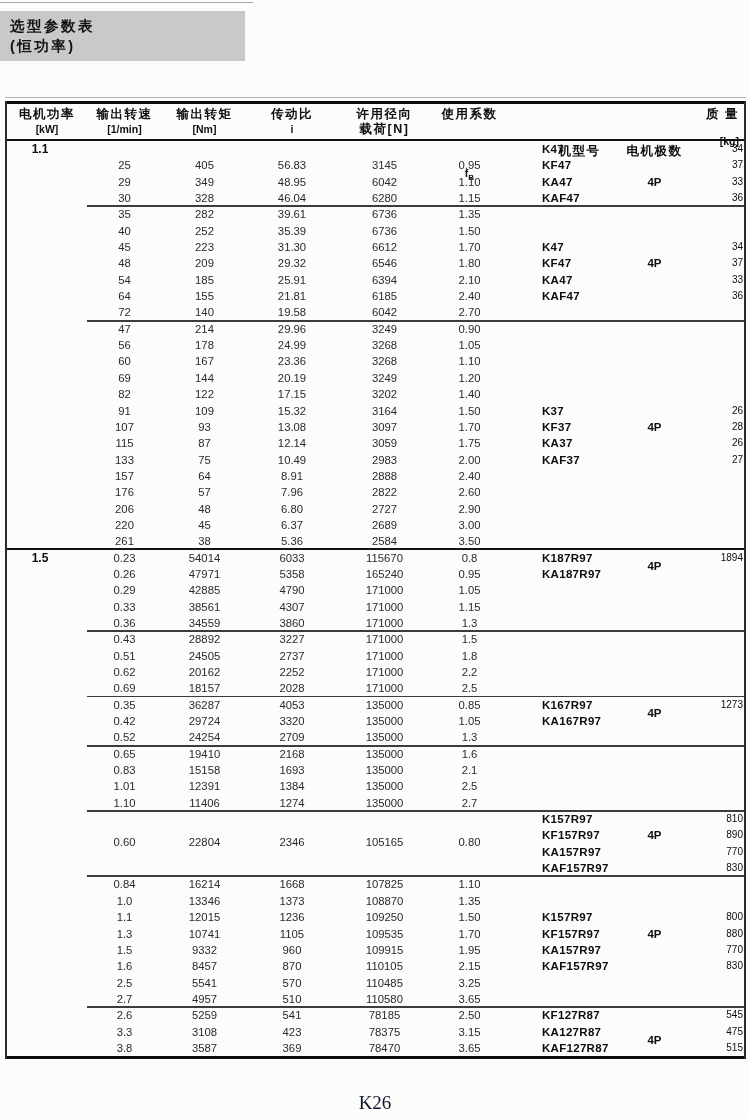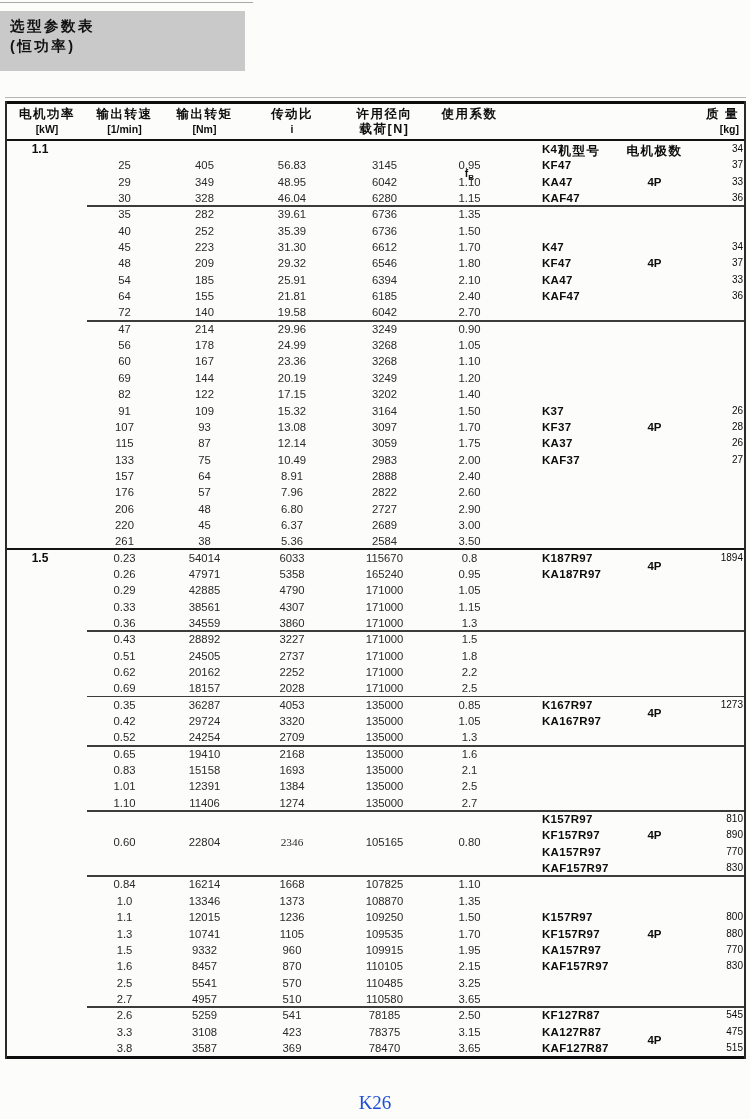--- a/index.html
+++ b/index.html
@@ -7,21 +7,21 @@
     width:750px;height:1119px;position:relative;
     background:#fcfcfb;
     font-family:"Liberation Sans", sans-serif;
     color:#1f1f1f;
     overflow:hidden;
   }
   
   .top-remnant{position:absolute;top:2px;left:0;width:253px;height:1px;background:#a8a8a8;}
   
   .title-box{
-    position:absolute;top:11px;left:0;width:245px;height:60px;
+    position:absolute;top:11px;left:0;width:245px;height:50px;
     padding:5px 12px 0 10px;box-sizing:border-box;
   }
   .title-line{font-size:14.5px;font-weight:bold;letter-spacing:2.5px;line-height:20px;color:#111;}
   
   .table-wrap{position:absolute;top:97px;left:5px;width:741px;}
   .pre-rule{height:1px;background:#b5b5b5;margin-bottom:3px;}
   .tbl-box{border-left:2px solid #2a2a2a;border-right:2px solid #2a2a2a;}
   .thead{
     border-top:3px solid #0d0d0d;border-bottom:2px solid #111;
     height:35px;display:flex;align-items:stretch;
@@ -43,29 +43,29 @@
   .c1{width:80px;}
   .cell.c1{text-align:center;padding-right:14px;font-weight:bold;font-size:12px;color:#0e0e0e;}
   .c2{width:75px;text-align:center;}
   .c3{width:85px;text-align:center;}
   .c4{width:90px;text-align:center;}
   .c5{width:95px;text-align:center;}
   .c6{width:75px;text-align:center;gap:44px;}
   .c7{width:110px;text-align:left;padding-left:35px;}
   .cell.c7{font-weight:bold;font-size:11.5px;color:#0c0c0c;letter-spacing:0.3px;}
   .c8{width:75px;text-align:center;}
-  .c9{width:56px;text-align:right;padding-right:5px;}
+  .c9{width:56px;text-align:right;padding-right:5px;gap:12px;}
   .cell.c9{font-weight:normal;font-size:10px;color:#0c0c0c;}
   .poles{
     position:absolute;left:610px;width:75px;height:16.35px;line-height:16.35px;
     text-align:center;font-weight:bold;font-size:11.5px;color:#0c0c0c;
   }
   .page-footer{
     position:absolute;top:1092px;left:0;width:750px;text-align:center;
-    font-family:"Liberation Serif", serif;font-size:19px;color:#1d4ed8;
+    font-family:"Liberation Serif", serif;font-size:19px;color:#0f172a;
   }
 </style>
 </head>
 <body>
 
 <div class="top-remnant"></div>
 
 <div class="title-box" style="background: rgb(201, 201, 201);">
   <div class="title-line">选型参数表</div>
   <div class="title-line">(恒功率)</div>
@@ -593,21 +593,21 @@
               <span class="cell c5"></span>
               <span class="cell c6"></span>
               <span class="cell c7">K157R97</span>
               <span class="cell c8"></span>
               <span class="cell c9">810</span>
             </div>
             <div class="row">
               <span class="cell c1"></span>
               <span class="cell c2" style="transform: translateY(6.5px);">0.60</span>
               <span class="cell c3" style="transform: translateY(6.5px);">22804</span>
-              <span class="cell c4" style="transform: translateY(6.5px); font-family: Liberation Serif, serif;">2346</span>
+              <span class="cell c4" style="transform: translateY(6.5px);">2346</span>
               <span class="cell c5" style="transform: translateY(6.5px);">105165</span>
               <span class="cell c6" style="transform: translateY(6.5px);">0.80</span>
               <span class="cell c7">KF157R97</span>
               <span class="cell c8"></span>
               <span class="cell c9">890</span>
             </div>
             <div class="row">
               <span class="cell c1"></span>
               <span class="cell c2"></span>
               <span class="cell c3"></span>

